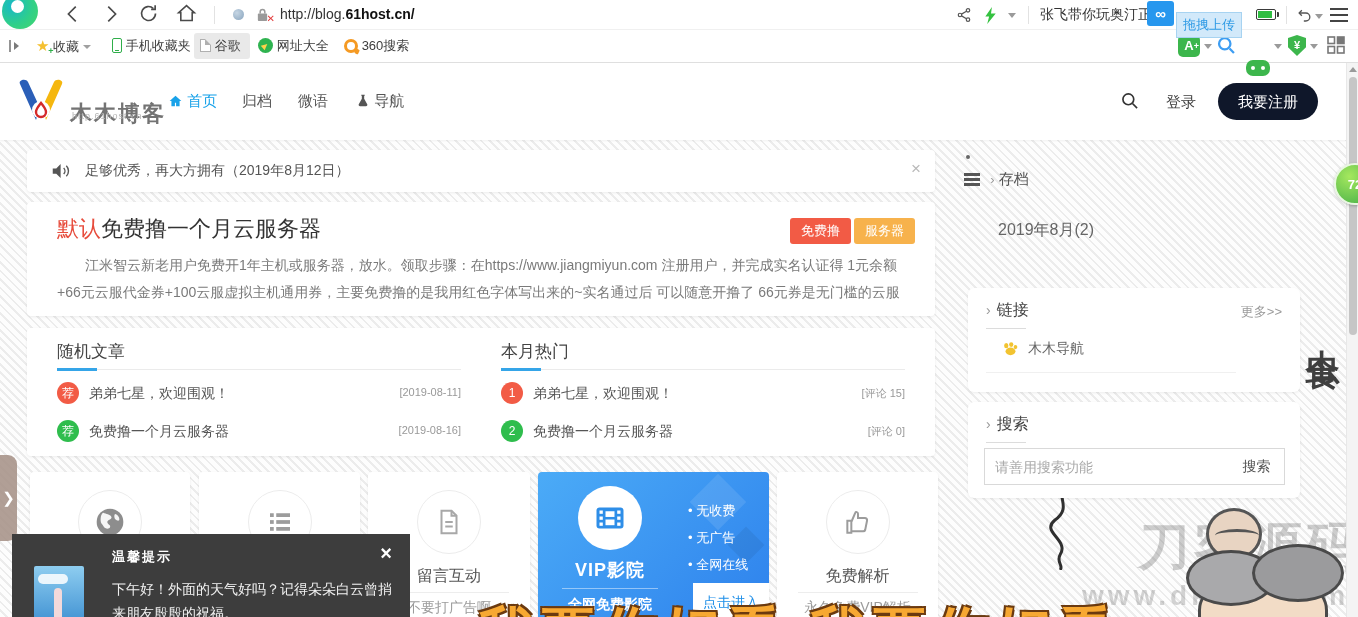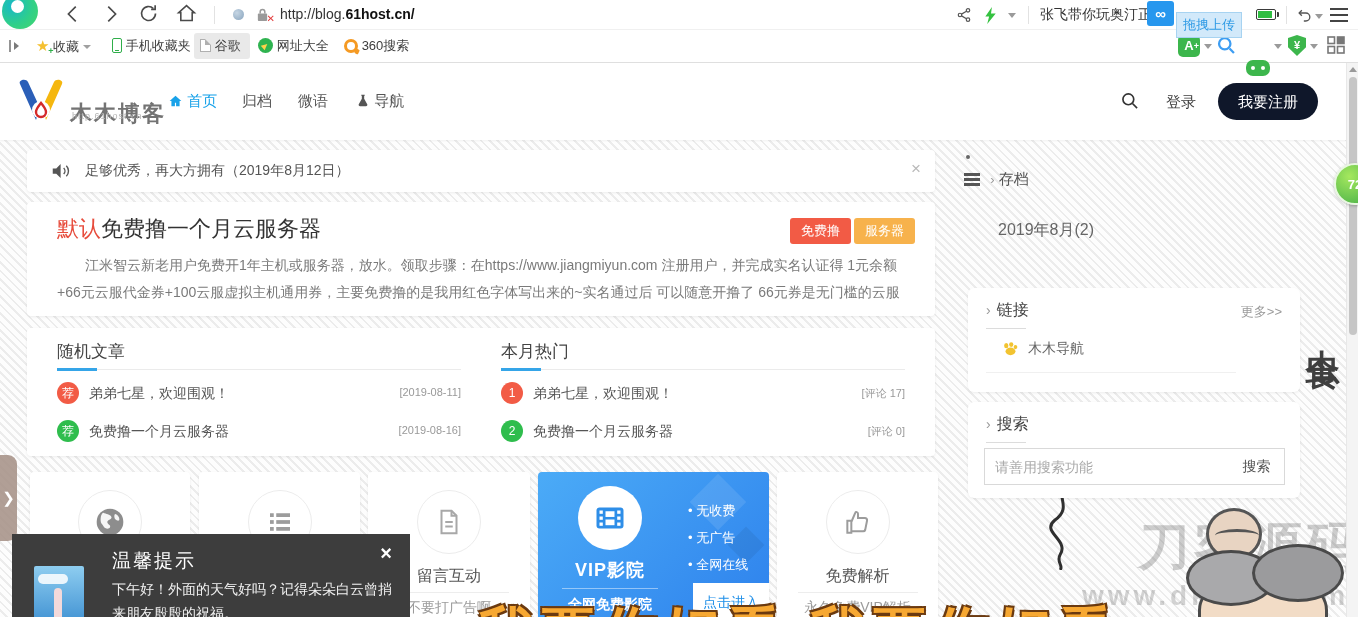--- a/index.html
+++ b/index.html
@@ -148,21 +148,21 @@
     color:#fff; font-size:13px; font-weight:bold; text-align:center; line-height:40px; z-index:8; box-shadow:0 1px 3px rgba(0,0,0,.25); }
   .edge-handle { position:absolute; left:0; top:455px; width:17px; height:86px; background:rgba(166,146,136,.88);
     border-radius:0 9px 9px 0; z-index:6; color:#fff; font-size:15px; text-align:center; line-height:86px; cursor:pointer; }
 
   
   .toast { position:absolute; left:12px; top:534px; width:398px; height:100px; background:#3d3d3d; z-index:7; }
   .toast-img { position:absolute; left:22px; top:32px; width:50px; height:60px; border-radius:2px; overflow:hidden;
     background:linear-gradient(180deg,#8ecdf0,#3d8fd1); }
   .toast-img::before { content:""; position:absolute; left:4px; top:8px; width:30px; height:10px; border-radius:8px; background:rgba(255,255,255,.85); }
   .toast-img::after { content:""; position:absolute; left:20px; top:22px; width:8px; height:34px; border-radius:4px; background:#f3d9da; }
-  .toast-title { position:absolute; left:100px; top:14px; font-size:19px; font-weight:normal; color:#fff; letter-spacing:2px; }
+  .toast-title { position:absolute; left:100px; top:14px; font-size:13px; font-weight:bold; color:#fff; letter-spacing:2px; }
   .toast-msg { position:absolute; left:100px; top:44px; width:282px; font-size:14px; color:#f0f0f0; line-height:1.7; }
   .toast-close { position:absolute; right:18px; top:8px; font-size:20px; font-weight:bold; color:#fff; cursor:pointer; }
 
   
   .watermark { position:absolute; left:1138px; top:512px; font-size:52px; font-weight:bold; color:rgba(60,60,60,.25);
     letter-spacing:4px; z-index:1; white-space:nowrap; }
   .watermark-url { position:absolute; left:1082px; top:580px; font-size:28px; font-weight:bold; color:rgba(60,60,60,.22);
     letter-spacing:4px; z-index:1; }
   .comic-text { position:absolute; left:1300px; top:322px; writing-mode:vertical-rl; font-size:34px; color:#3f3f3f;
     font-family:"DejaVu Serif","Liberation Serif",serif; font-weight:bold; z-index:1; letter-spacing:6px; }
@@ -382,21 +382,21 @@
         <span class="ptitle">免费撸一个月云服务器</span>
         <span class="pmeta">[2019-08-16]</span>
       </div>
     </div>
     <div class="col col-right">
       <div class="col-title">本月热门</div>
       <div class="col-rule"></div>
       <div class="post-row" style="top:54px">
         <span class="badge badge-red">1</span>
         <span class="ptitle">弟弟七星，欢迎围观！</span>
-        <span class="pmeta">[评论 17]</span>
+        <span class="pmeta">[评论 15]</span>
       </div>
       <div class="post-row" style="top:92px">
         <span class="badge badge-green">2</span>
         <span class="ptitle">免费撸一个月云服务器</span>
         <span class="pmeta">[评论 0]</span>
       </div>
     </div>
   </div>
 
   <div class="feat-card" style="left:30px;width:160px">

